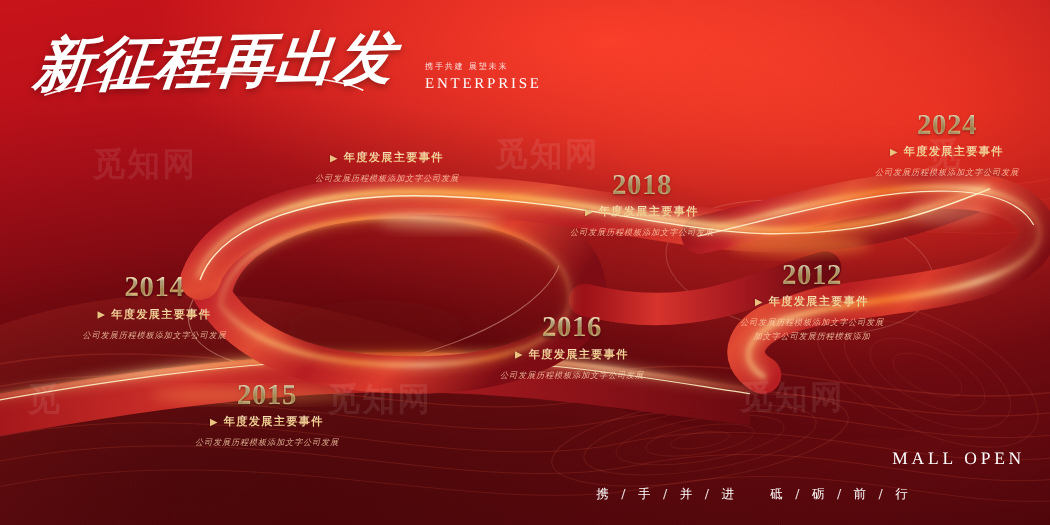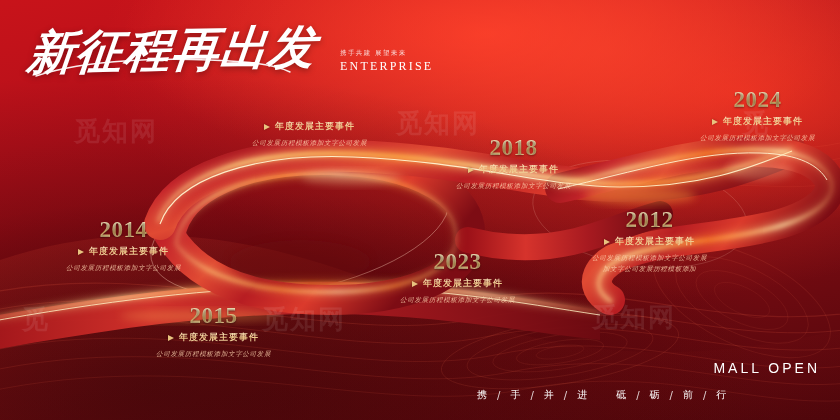--- a/index.html
+++ b/index.html
@@ -152,21 +152,21 @@
   .ms-2017 { left: 252px; top: 116px; }
   .ms-2018 { left: 456px; top: 136px; }
   .ms-2019 { left: 592px; top: 208px; }
   .ms-2024 { left: 700px; top: 88px; }
 
   
   .mall {
     position:absolute;
     right: 20px;
     top: 360px;
-    font-family: Liberation Sans, sans-serif;
+    font-family: Liberation Serif, serif;
     font-size: 14px;
     font-weight: 400;
     color: #ffffff;
     letter-spacing: 3px;
     white-space: nowrap;
   }
   .slogan {
     position:absolute;
     left: 470px;
     top: 388px;
@@ -364,21 +364,21 @@
   <div class="ms ms-2015 align-center">
     <div class="yr">2015</div>
     <div class="evt">
       <span class="tri"></span>
       <span>年度发展主要事件</span>
     </div>
     <div class="desc">公司发展历程模板添加文字公司发展</div>
   </div>
 
   <div class="ms ms-2016 align-center">
-    <div class="yr">2023</div>
+    <div class="yr">2016</div>
     <div class="evt">
       <span class="tri"></span>
       <span>年度发展主要事件</span>
     </div>
     <div class="desc">公司发展历程模板添加文字公司发展</div>
   </div>
 
   <div class="ms ms-2017 align-center">
     <div class="evt">
       <span class="tri"></span>

